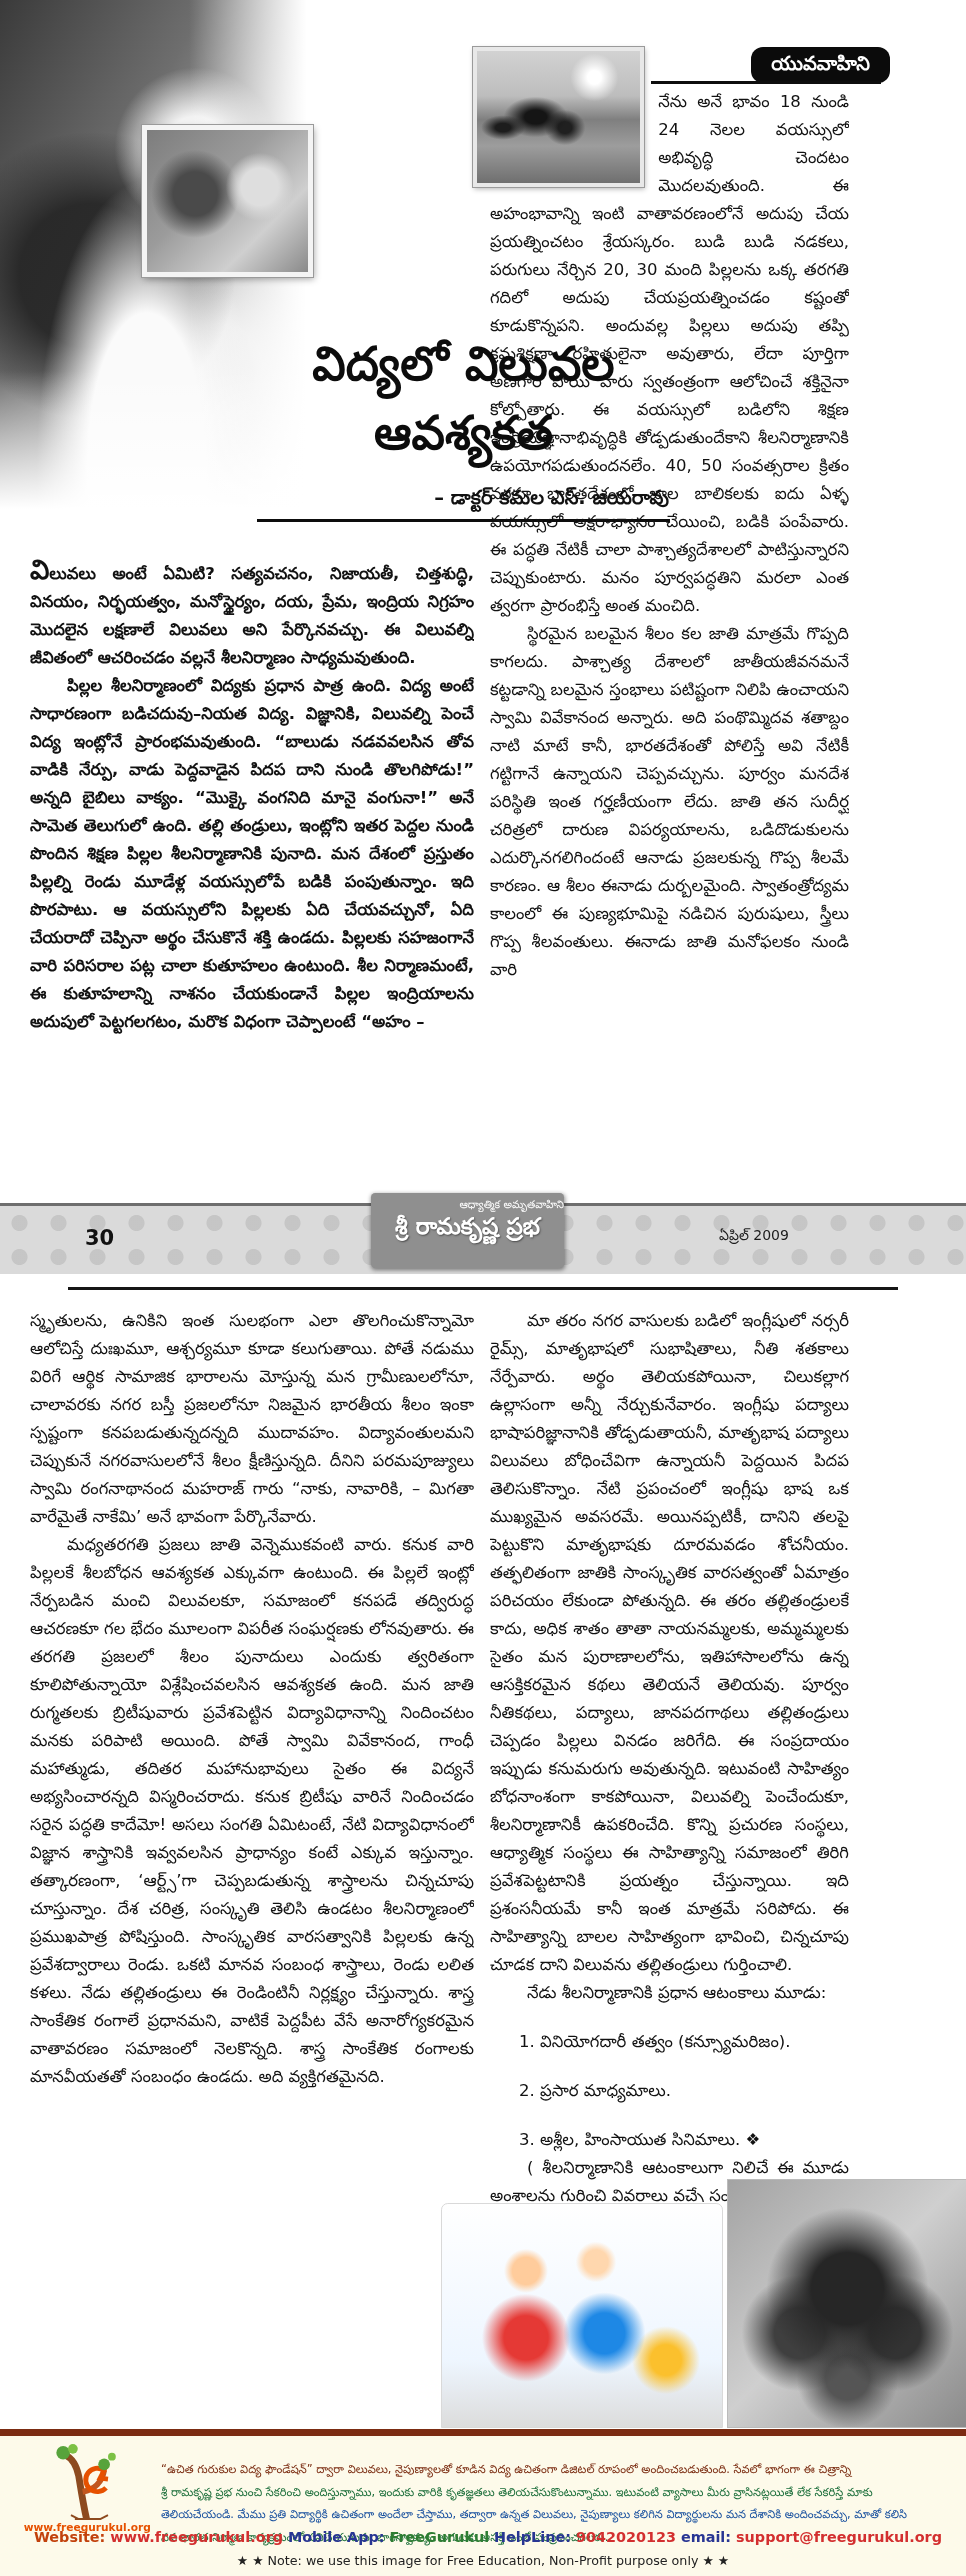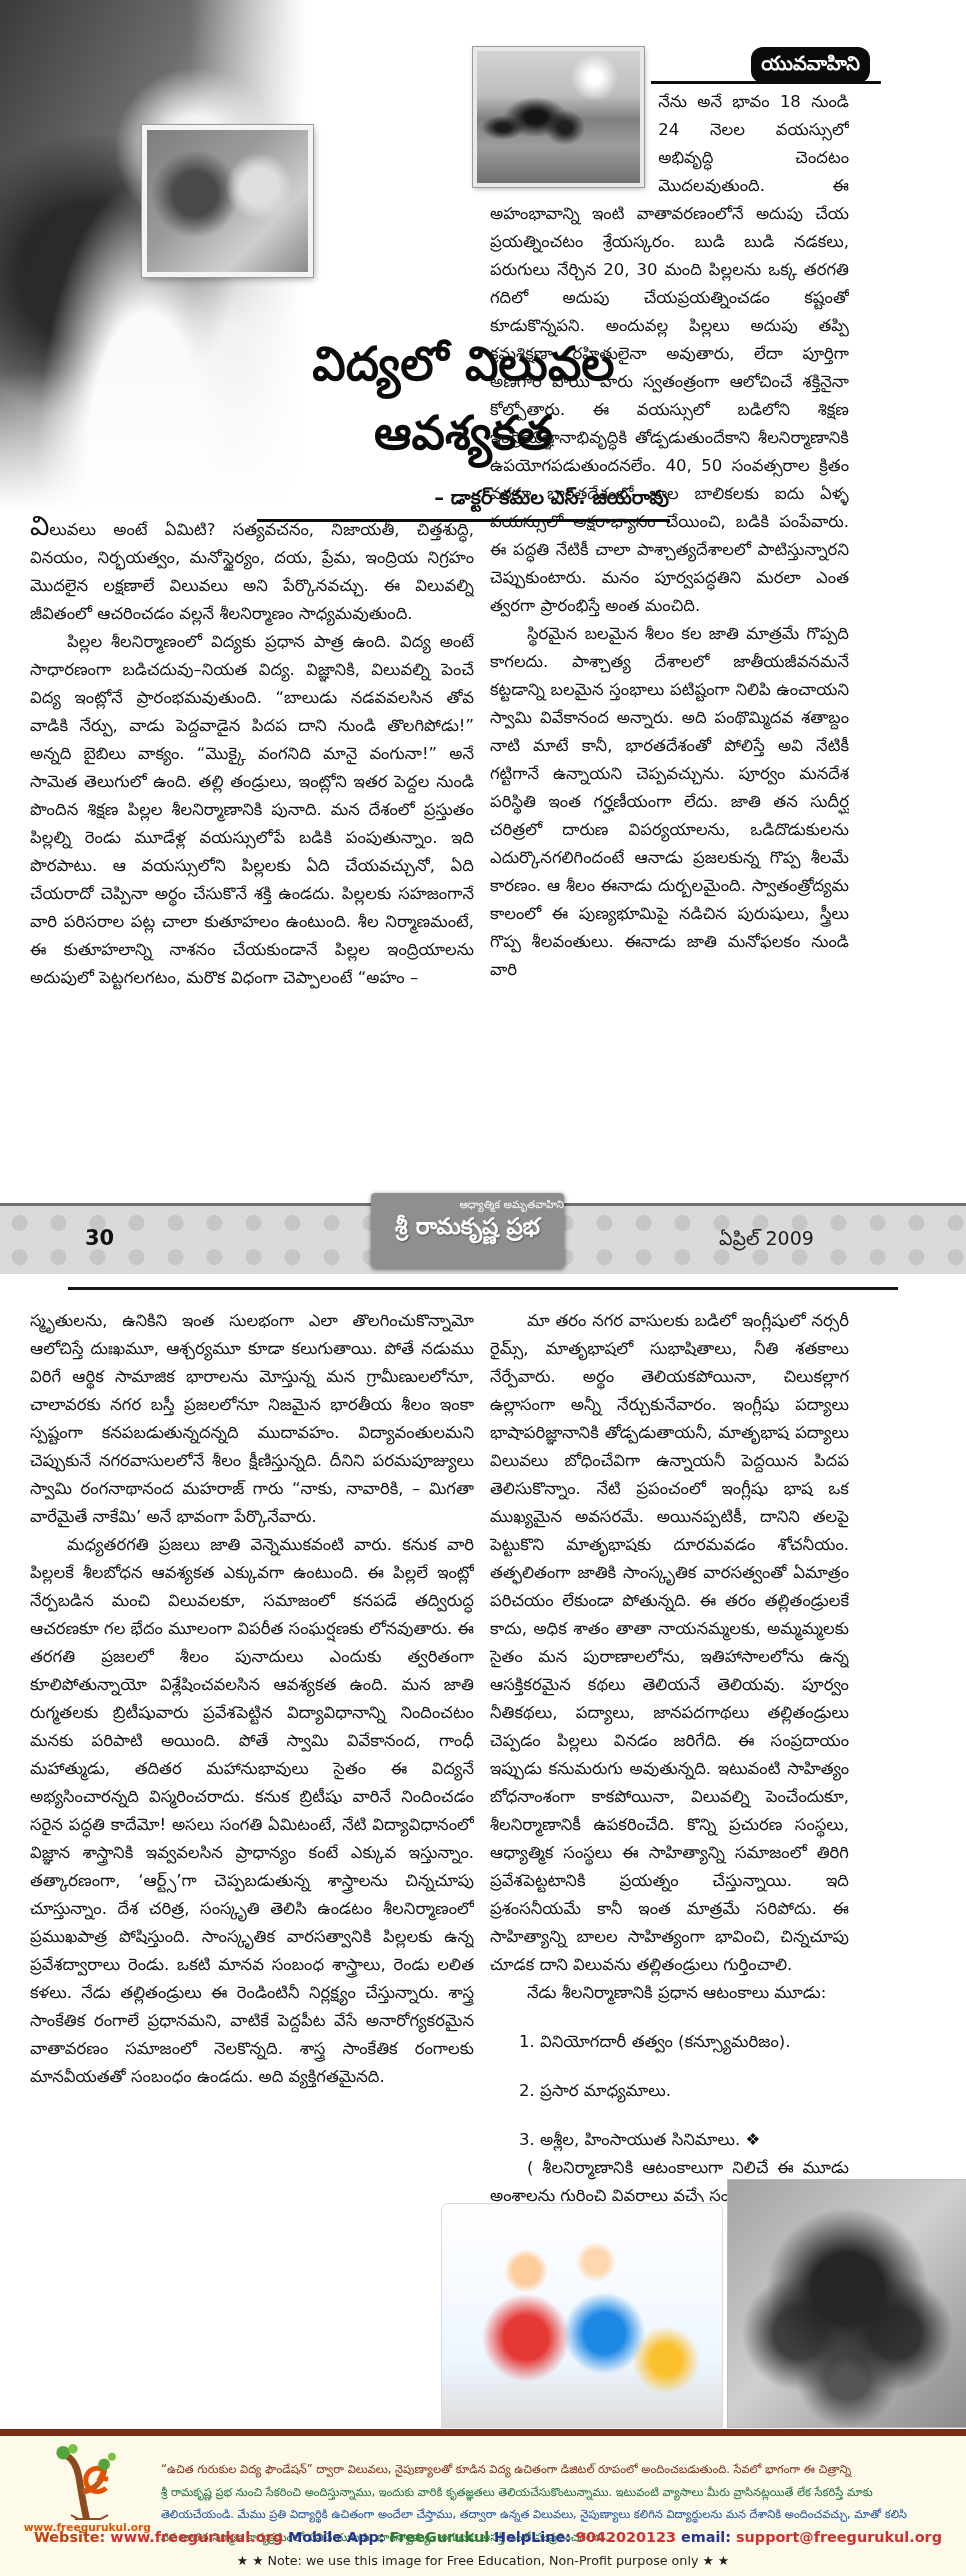--- a/index.html
+++ b/index.html
@@ -43,52 +43,52 @@
   .group-photo{position:absolute;left:727px;top:2179px;width:239px;height:247px;z-index:2;
     border:0.8px solid #bbb;
     background:
       radial-gradient(circle at 50% 44%, #262626 0 36px, transparent 81px),
       radial-gradient(circle at 30% 62%, #3f3f3f 0 25.4px, transparent 58px),
       radial-gradient(circle at 70% 62%, #333333 0 25.4px, transparent 58px),
       radial-gradient(circle at 50% 80%, #555 0 22px, transparent 51px),
       linear-gradient(135deg,#a3a3a3 0%,#cfcfcf 48%,#8a8a8a 100%);}
 
   
-  .badge{position:absolute;left:751px;top:47px;width:119px;height:36px;background:#0b0b0b;color:#fff;
+  .badge{position:absolute;left:751px;top:47px;width:139px;height:36px;background:#0b0b0b;color:#fff;
     border-radius:12px;display:flex;align-items:center;justify-content:center;
     font-size:19.5px;font-weight:bold;}
   .badge-rule{position:absolute;left:651px;top:81px;width:230px;height:2.5px;background:#0d0d0d;}
   .title{position:absolute;left:275px;top:329px;width:377px;z-index:3;text-align:center;
     font-size:47px;line-height:1.47;font-weight:bold;color:#0c0c0c;}
   .byline{position:absolute;left:258px;top:486px;width:411px;text-align:right;
     font-size:19.5px;font-weight:bold;color:#111;z-index:3;}
   .byline-rule{position:absolute;left:257px;top:519px;width:413px;height:2.5px;background:#0d0d0d;}
 
   
   .col{position:absolute;text-align:justify;font-size:16.5px;line-height:28px;color:#121212;
        overflow:hidden;overflow-wrap:break-word;}
   .col p{margin:0;text-indent:37px;}
   .col p.noindent{text-indent:0;}
   .dropcap::first-letter{font-size:165%;line-height:1;}
-  .upper-left{left:30px;top:512px;width:444px;height:671px;}
+  .upper-left{left:30px;top:556px;width:444px;height:671px;font-weight:bold;}
   .upper-right{left:490px;top:88px;width:359px;height:1115px;}
   .float-spacer{float:left;width:158px;height:100px;margin:0 10.2px 3.4px 0;}
   .lower-left{left:30px;top:1307px;width:444px;height:1117px;}
   .lower-right{left:490px;top:1307px;width:359px;height:895px;}
   .list{margin:3.4px 0 0 29px;}
   .list div{text-indent:0;line-height:29px;margin-top:20px;}
   .closing-note{margin-top:5.1px;text-indent:15.3px;font-weight:500;}
 
   
   .band{position:absolute;left:0;top:1203px;width:966px;height:68px;background:#dadada;
     border-top:3.4px solid #6e6e6e;
     background-image:radial-gradient(circle,rgba(196,196,196,.9) 0 7.6px,transparent 8.5px);
     background-size:39px 34px;}
   .band-page-num{position:absolute;left:85px;top:1226px;font-size:21px;font-weight:bold;color:#111;}
-  .band-issue{position:absolute;left:719px;top:1227px;font-size:19px;color:#1c1c1c;}
+  .band-issue{position:absolute;left:719px;top:1227px;font-size:14px;color:#1c1c1c;}
   .band-logo{position:absolute;left:371px;top:1193px;width:193px;height:75px;background:#8f8f8f;
     border-radius:4.2px;box-shadow:0.8px 1.7px 4.2px rgba(0,0,0,.45);color:#fff;text-align:center;
     padding-top:4.2px;box-sizing:border-box;z-index:2;}
   .band-logo .tag{font-size:10.6px;line-height:15.3px;text-align:right;}
   .band-logo .main{font-size:23px;font-weight:bold;line-height:29px;text-shadow:0.8px 0.8px 1.7px #4c4c4c;}
   .section-rule{position:absolute;left:68px;top:1287px;width:830px;height:2.5px;background:#151515;}
 
   
   .footer-rule{position:absolute;left:0;top:2429px;width:966px;height:7.6px;background:#7b2c12;z-index:3;}
   .footer{position:absolute;left:0;top:2436px;width:966px;height:140px;background:#fdfaea;z-index:3;}

